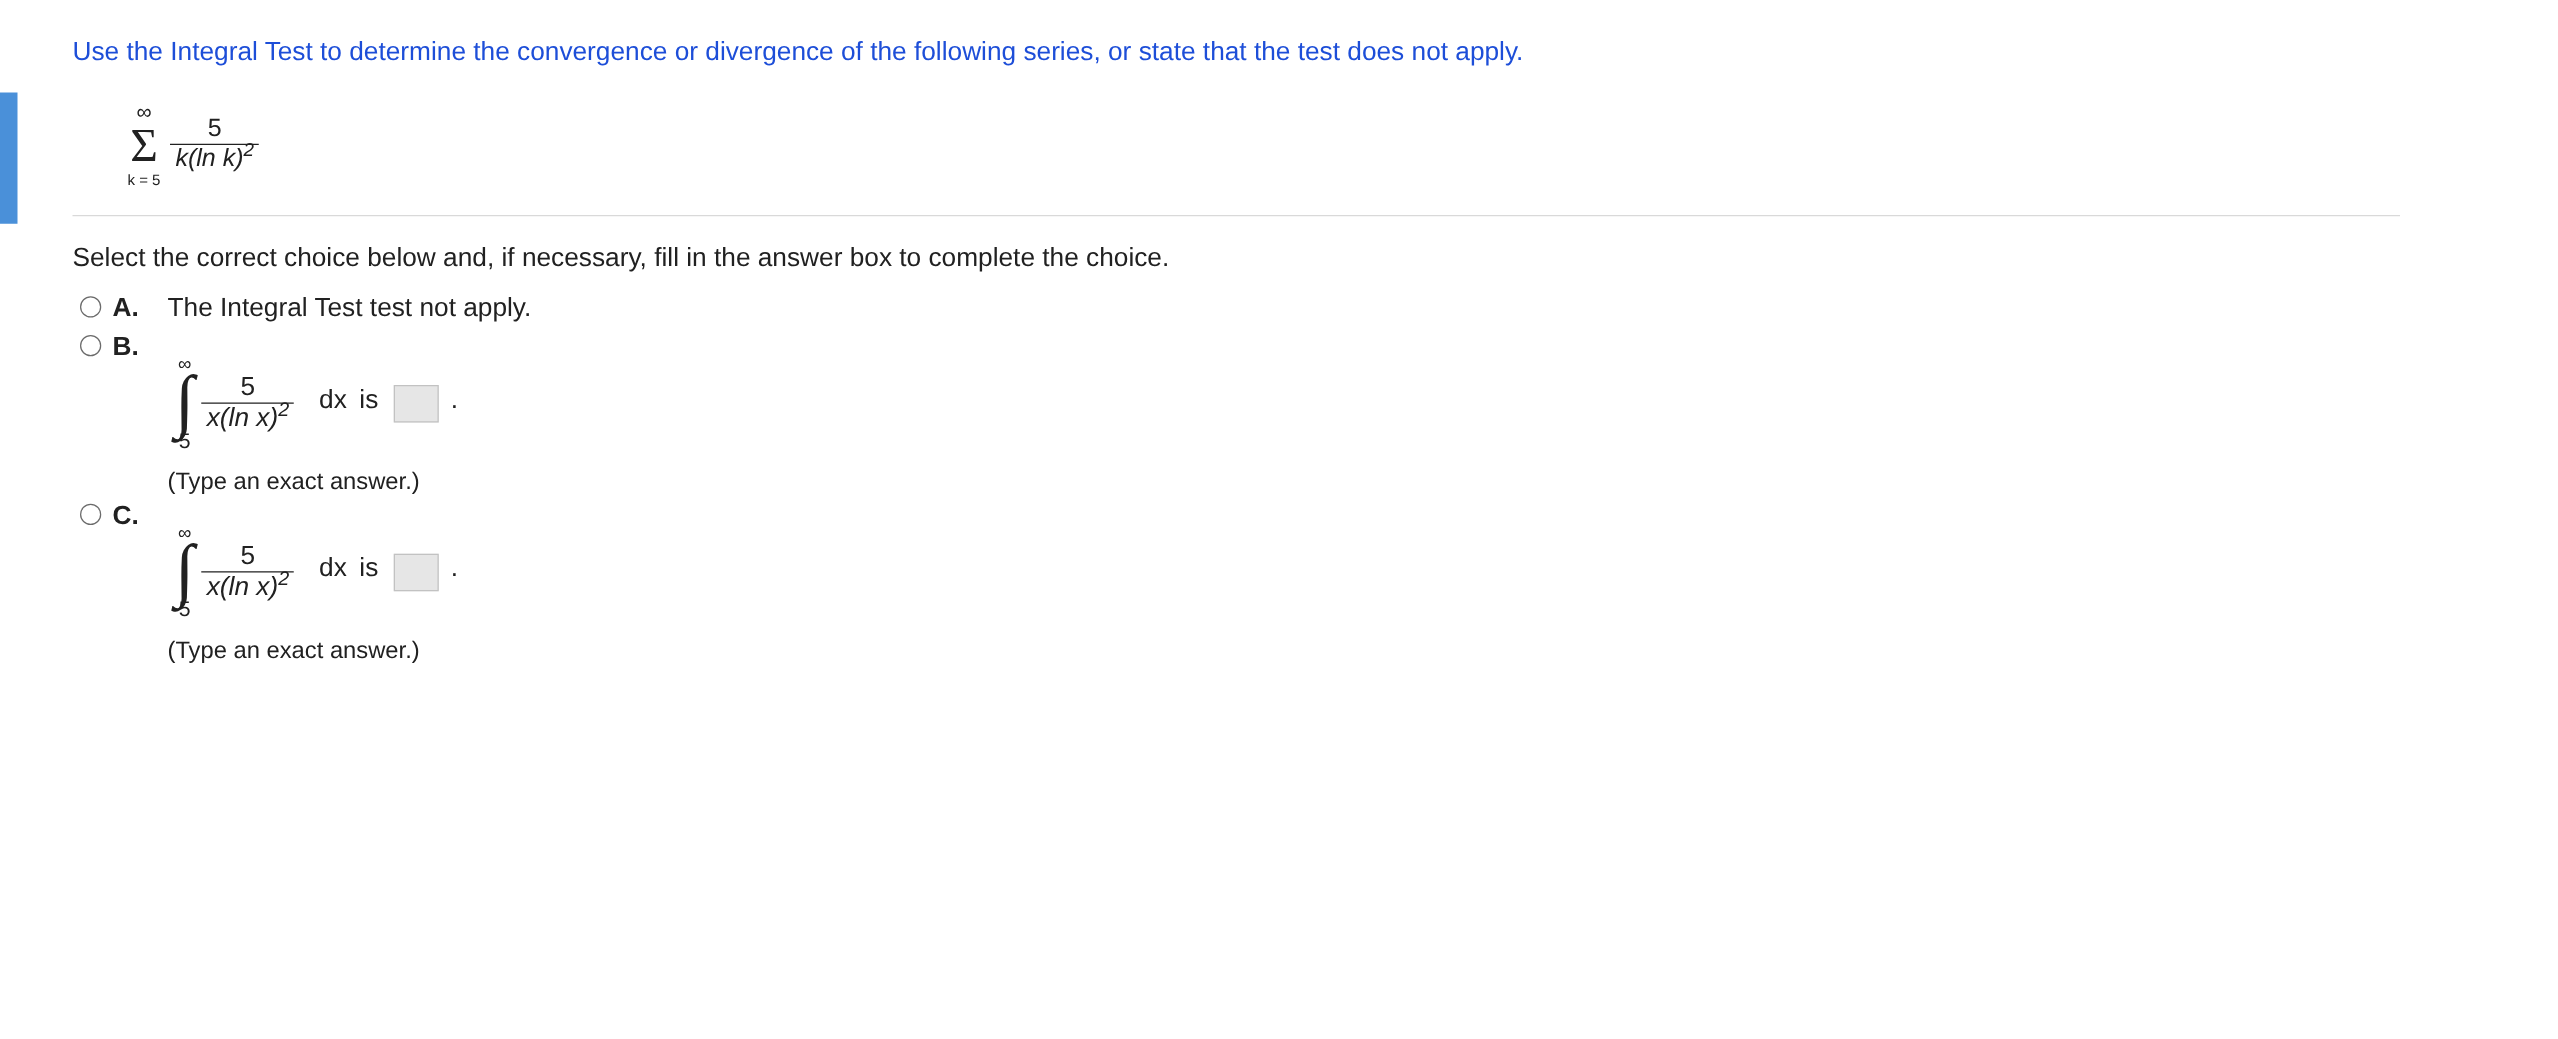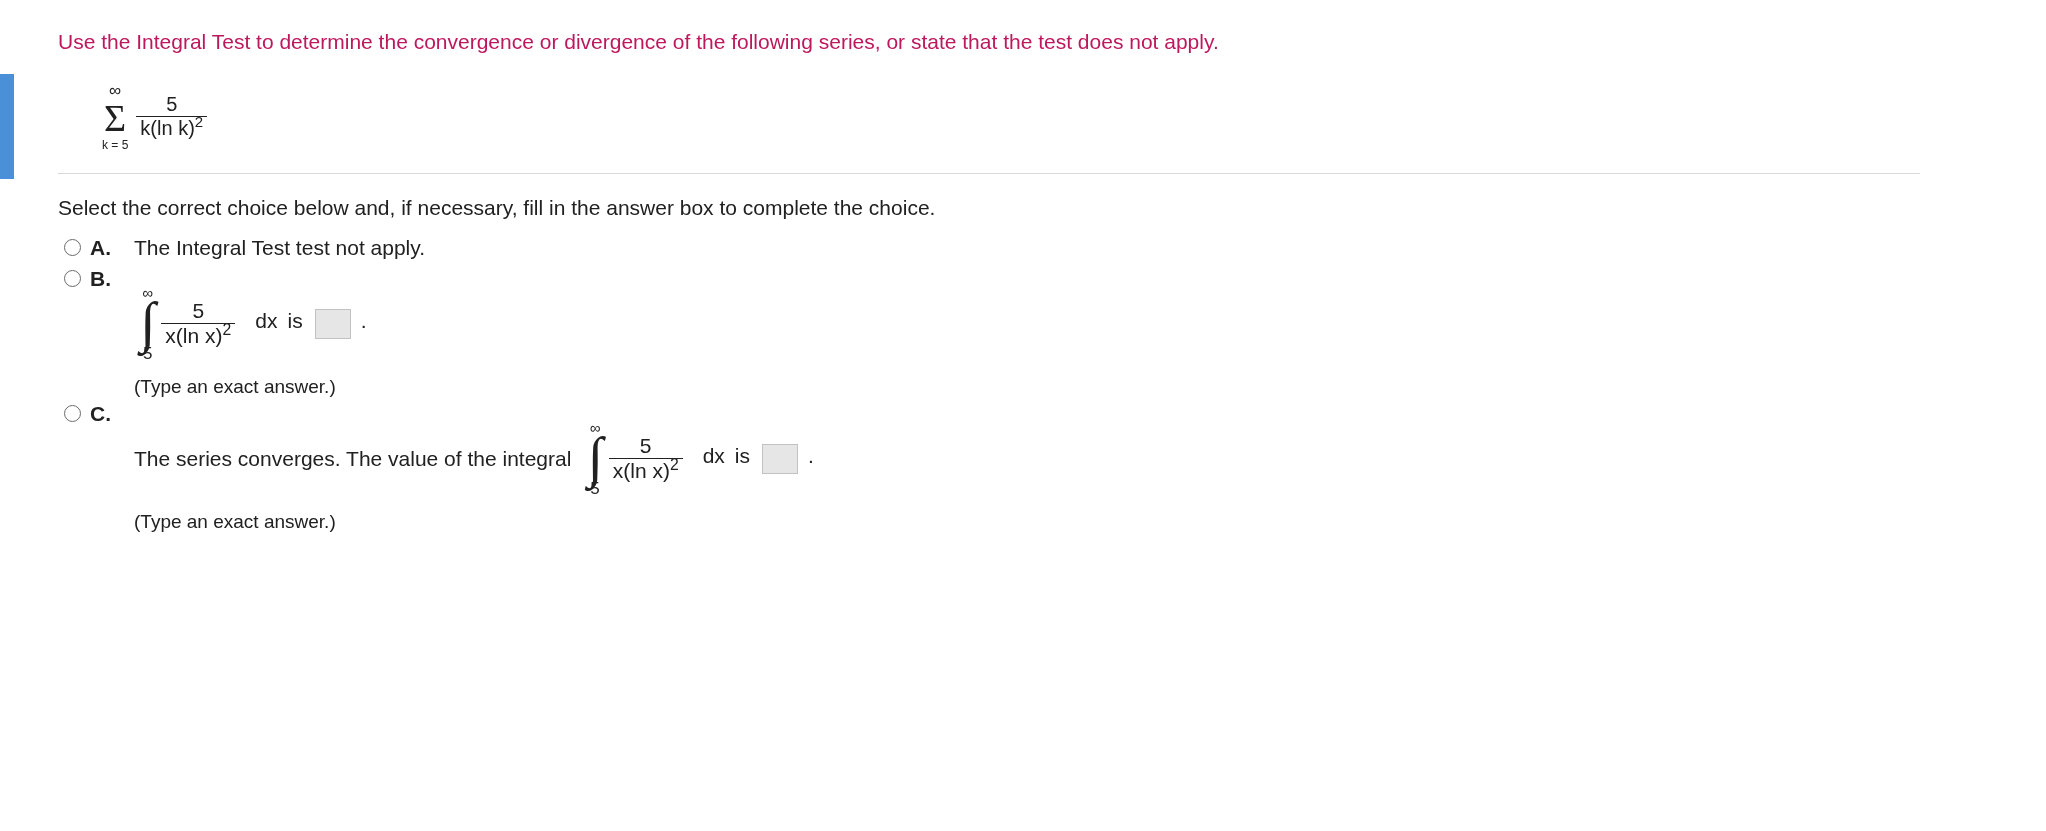--- a/index.html
+++ b/index.html
@@ -19,21 +19,21 @@
       width: 14px;
       height: 105px;
       background: #4a90d9;
     }
     .content {
       padding: 30px 0 0 58px;
       width: 1920px;
     }
     .prompt-text {
       font-size: 21px;
-      color: #be185d;
+      color: #1d4ed8;
       margin-bottom: 24px;
     }
     .series-block {
       margin-left: 44px;
       margin-bottom: 22px;
     }
     .sigma-block {
       display: inline-flex;
       align-items: center;
     }
@@ -49,21 +49,21 @@
     .sigma-sub { font-size: 12px; margin-top: 4px; }
     .frac {
       display: inline-flex;
       flex-direction: column;
       align-items: center;
       vertical-align: middle;
       line-height: 1.15;
     }
     .frac .num { padding: 0 4px; }
     .frac .bar { width: 100%; border-top: 1.5px solid #212121; }
-    .frac .den { padding: 0 4px; }
+    .frac .den { padding: 0 4px; font-style: italic; }
     .sup {
       font-size: 0.75em;
       position: relative;
       top: -0.55em;
     }
     .divider {
       border: none;
       border-top: 1px solid #d9d9d9;
       margin: 0 0 22px 0;
       width: 100%;
@@ -222,21 +222,20 @@
       </div>
     </div>
 
     <div class="choice-row choice-c">
       <div class="radio-col">
         <span class="radio"></span>
       </div>
       <div class="letter-col">C.</div>
       <div class="body-col">
         <div class="line-with-math">
-          <span class="txt">The series converges. The value of the integral</span>
           <span class="integral-block">
             <span class="int-col">
               <span class="int-inf">∞</span>
               <span class="int-sym">∫</span>
               <span class="int-sub">5</span>
             </span>
             <span class="frac">
               <span class="num">5</span>
               <span class="bar"></span>
               <span class="den nbsp">

